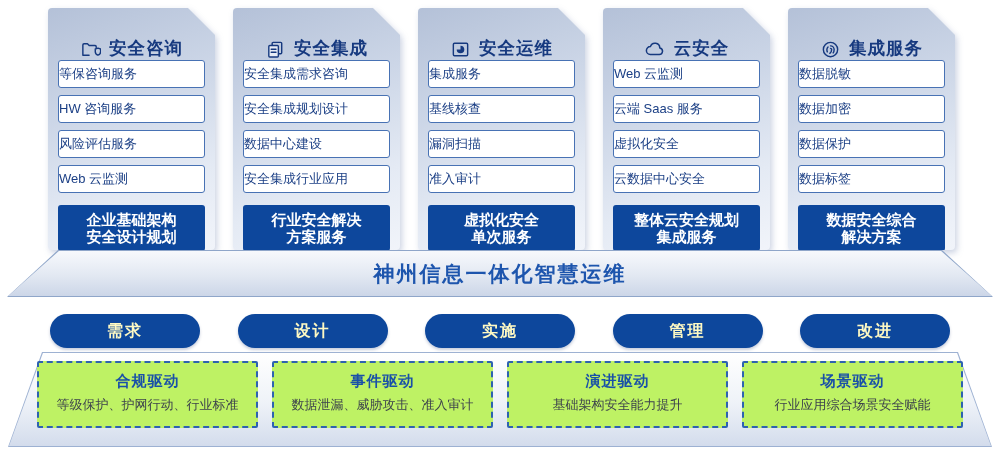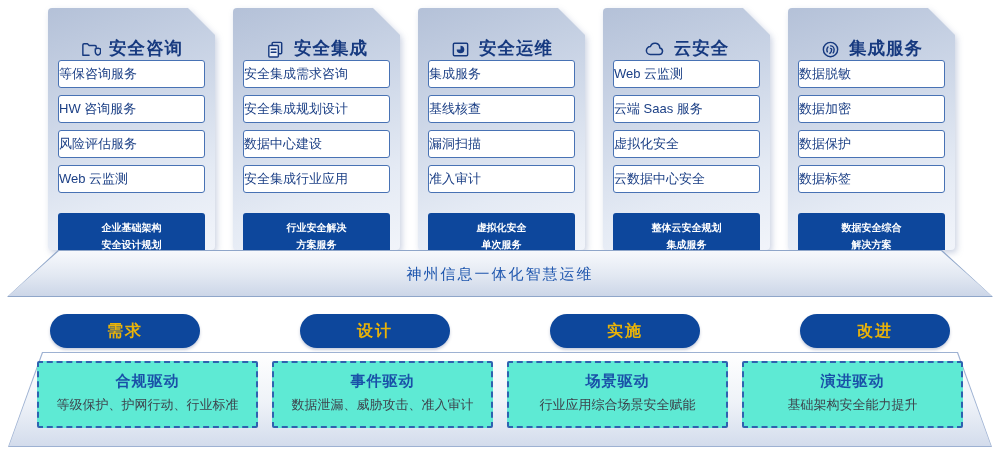--- a/index.html
+++ b/index.html
@@ -27,48 +27,48 @@
     color:#16397f; font-weight:bold; font-size:17.5px; letter-spacing:1px;
   }
   .col-header svg { display:block; }
   .item {
     margin:0 10px 7px; height:28px; line-height:26px;
     background:#ffffff; border:1px solid #4872b4; border-radius:3px;
     text-align:left; font-size:13px; color:#1b3f85; white-space:nowrap;
   }
   .item:first-of-type { margin-top:9px; }
   .highlight {
-    margin:20px 10px 0; padding:6px 8px;
+    margin:12px 10px 0; padding:6px 8px;
     background:#0d479c; border-radius:3px;
-    color:#ffffff; font-size:10px; font-weight:bold; line-height:17px; text-align:center;
+    color:#ffffff; font-size:15px; font-weight:bold; line-height:17px; text-align:center;
   }
 
   
   .banner-outer {
     position:absolute; top:250px; left:0; width:1000px; height:47px;
     background:#8fa6c9;
     clip-path:polygon(5.8% 0, 94.2% 0, 99.3% 100%, 0.7% 100%);
   }
   .banner-inner {
     position:absolute; inset:1px;
     background:linear-gradient(180deg,#f7f9fc 0%, #e2e8f2 55%, #ccd6e8 100%);
     clip-path:polygon(5.8% 0, 94.2% 0, 99.3% 100%, 0.7% 100%);
     text-align:center; line-height:45px;
-    font-size:15px; font-weight:normal; color:#1d55ad; letter-spacing:2px;
+    font-size:21px; font-weight:bold; color:#1d55ad; letter-spacing:2px;
   }
 
   
   .phases {
     position:absolute; top:314px; left:50px; width:900px;
     display:flex; justify-content:space-between;
   }
   .phase {
     width:150px; height:34px; border-radius:17px;
     background:#0d479c; box-shadow:0 2px 3px rgba(30,60,120,.25);
-    color:#eab308; font-size:16px; font-weight:bold;
+    color:#fef9c3; font-size:16px; font-weight:bold;
     text-align:center; line-height:34px; letter-spacing:2px;
   }
 
   
   .platform-outer {
     position:absolute; top:352px; left:0; width:1000px; height:95px;
     background:#9db1d2;
     clip-path:polygon(4.2% 0, 95.8% 0, 99.2% 100%, 0.8% 100%);
   }
   .platform-inner {
@@ -76,21 +76,21 @@
     background:linear-gradient(180deg,#ffffff 0%, #eef2f8 55%, #d3dcec 100%);
     clip-path:polygon(4.2% 0, 95.8% 0, 99.2% 100%, 0.8% 100%);
   }
 
   
   .drivers {
     position:absolute; top:361px; left:37px; width:926px;
     display:flex; gap:14px;
   }
   .driver {
-    flex:1; height:67px; background:#5eead4;
+    flex:1; height:67px; background:#bef264;
     border:2px dashed #2e62b0; border-radius:2px;
     text-align:center;
   }
   .driver-title { margin-top:9px; font-size:15px; font-weight:bold; color:#1950a8; letter-spacing:1px; }
   .driver-desc  { margin-top:5px; font-size:13px; color:#3d434c; white-space:nowrap; }
 </style>
 </head>
 <body>
 
 <div class="stage">
@@ -212,39 +212,40 @@
   </div>
 
   <div class="banner-outer">
     <div class="banner-inner">神州信息一体化智慧运维</div>
   </div>
 
   <div class="phases">
     <div class="phase">需求</div>
     <div class="phase">设计</div>
     <div class="phase">实施</div>
+    <div class="phase">管理</div>
     <div class="phase">改进</div>
   </div>
 
   <div class="platform-outer">
     <div class="platform-inner"></div>
   </div>
 
   <div class="drivers">
     <div class="driver">
       <div class="driver-title">合规驱动</div>
       <div class="driver-desc">等级保护、护网行动、行业标准</div>
     </div>
     <div class="driver">
       <div class="driver-title">事件驱动</div>
       <div class="driver-desc">数据泄漏、威胁攻击、准入审计</div>
     </div>
     <div class="driver">
+      <div class="driver-title">演进驱动</div>
+      <div class="driver-desc">基础架构安全能力提升</div>
+    </div>
+    <div class="driver">
       <div class="driver-title">场景驱动</div>
       <div class="driver-desc">行业应用综合场景安全赋能</div>
     </div>
-    <div class="driver">
-      <div class="driver-title">演进驱动</div>
-      <div class="driver-desc">基础架构安全能力提升</div>
-    </div>
   </div>
 
 </div>
 
 </body></html>

